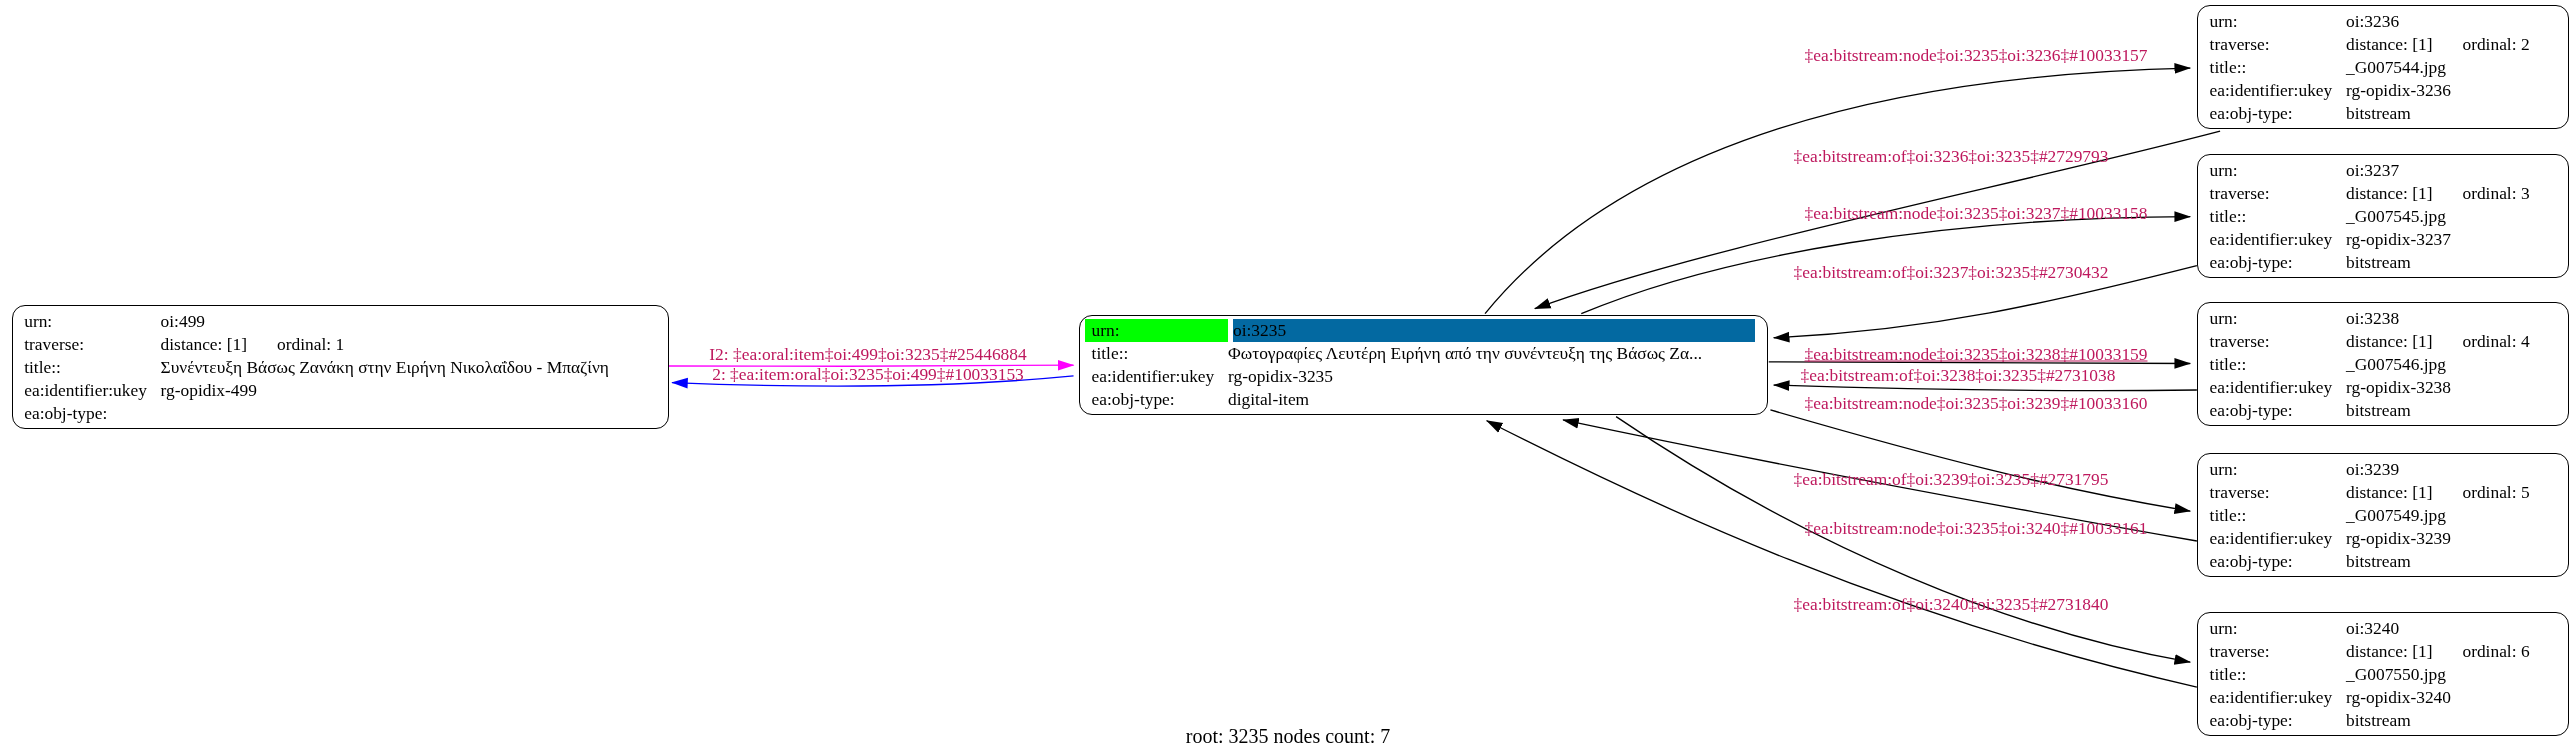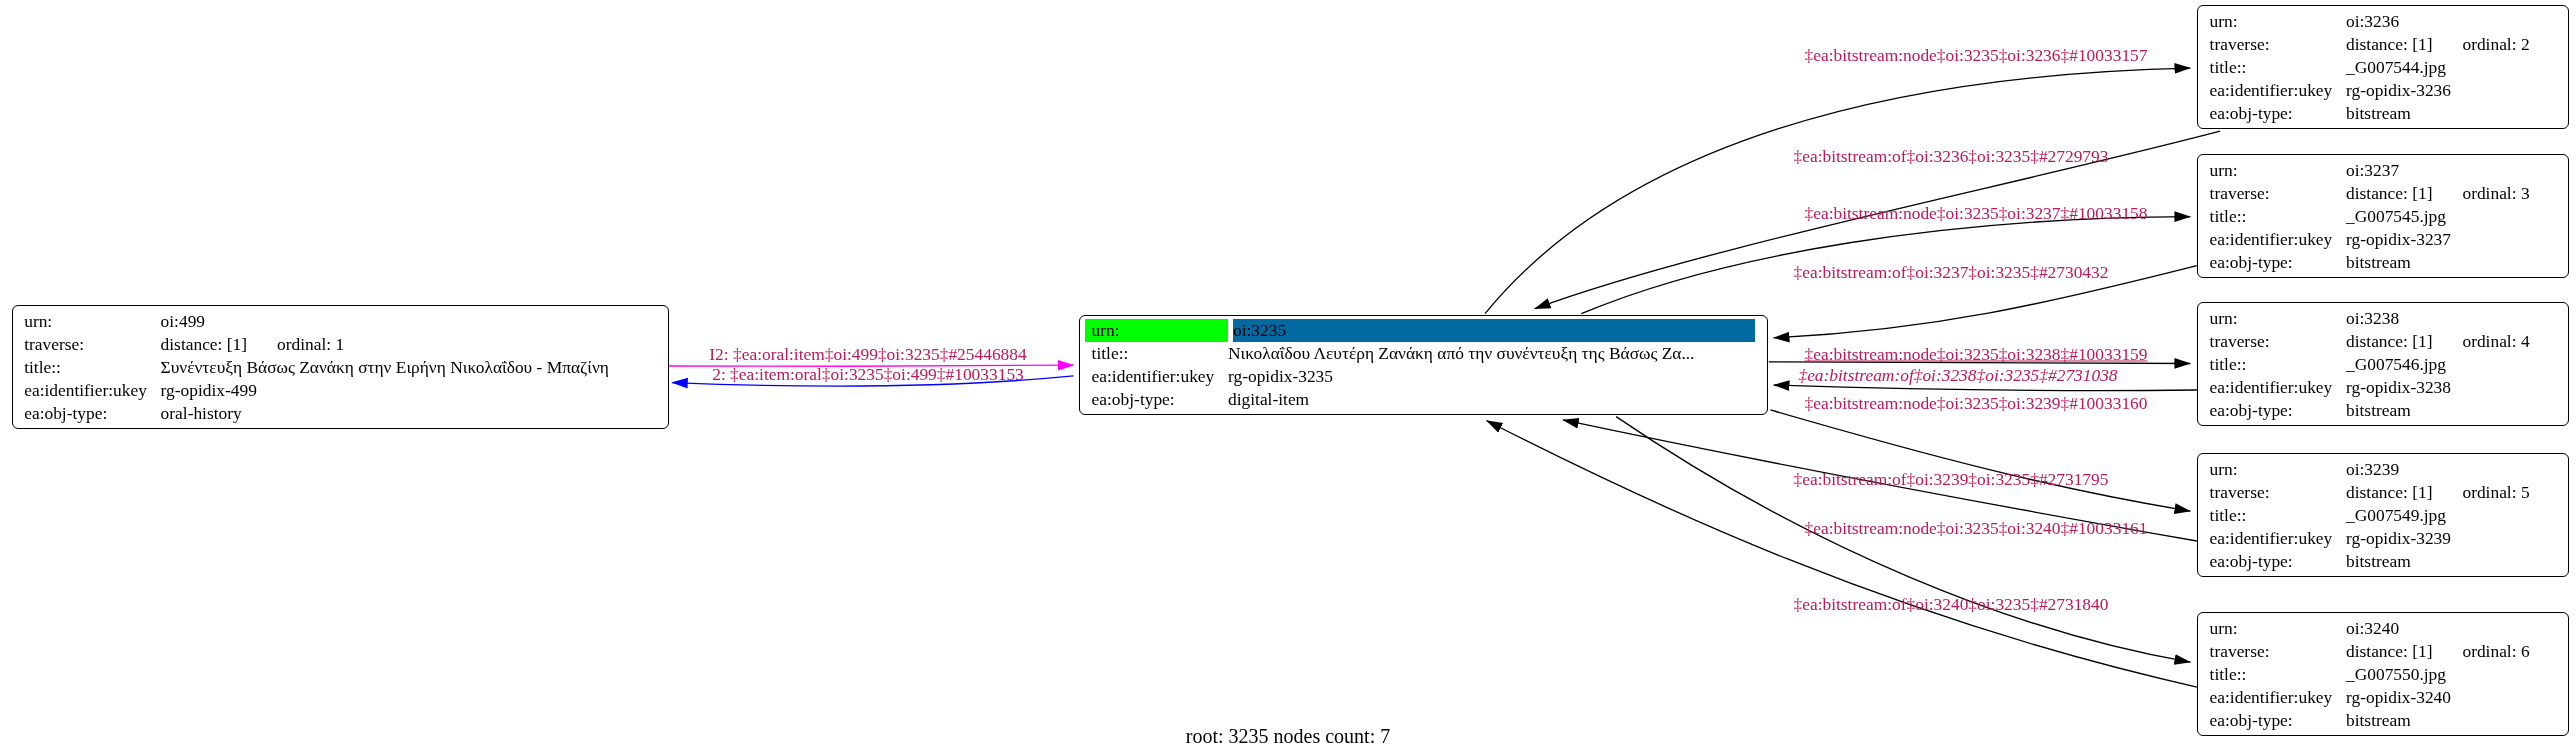--- a/index.html
+++ b/index.html
@@ -15,21 +15,21 @@
   }
   svg.edges {
     position: absolute;
     left: 0; top: 0;
     width: 2576px; height: 756px;
   }
   .node {
     position: absolute;
     background: #ffffff;
     border: 1.3px solid #000000;
-    border-radius: 6px;
+    border-radius: 13px;
     display: flex;
     flex-direction: column;
     justify-content: center;
     padding: 3.3px 5px;
     font-size: 17.4px;
     line-height: 23px;
   }
   .node-row {
     display: flex;
     align-items: center;
@@ -113,31 +113,30 @@
         <div class="node-row">
           <span class="cell-label">title::</span>
           <span class="cell-value">Συνέντευξη Βάσως Ζανάκη στην Ειρήνη Νικολαΐδου - Μπαζίνη</span>
         </div>
         <div class="node-row">
           <span class="cell-label">ea:identifier:ukey</span>
           <span class="cell-value">rg-opidix-499</span>
         </div>
         <div class="node-row">
           <span class="cell-label">ea:obj-type:</span>
-          <span class="cell-value">oral-history</span>
         </div>
       </div>
       <div class="node" style="left: 1079px; top: 315px; width: 689px; height: 100px;">
         <div class="node-row hl">
           <span class="cell-label">urn:</span>
           <span class="cell-value">oi:3235</span>
         </div>
         <div class="node-row">
           <span class="cell-label">title::</span>
-          <span class="cell-value">Νικολαΐδου Λευτέρη Ζανάκη από την συνέντευξη της Βάσως Ζα...</span>
+          <span class="cell-value">Φωτογραφίες Λευτέρη Ειρήνη από την συνέντευξη της Βάσως Ζα...</span>
         </div>
         <div class="node-row">
           <span class="cell-label">ea:identifier:ukey</span>
           <span class="cell-value">rg-opidix-3235</span>
         </div>
         <div class="node-row">
           <span class="cell-label">ea:obj-type:</span>
           <span class="cell-value">digital-item</span>
         </div>
       </div>
@@ -258,21 +257,21 @@
       </div>
     </div>
   <div id="labels-layer">
       <div class="edge-label" style="left: 868px; top: 354px;">I2: ‡ea:oral:item‡oi:499‡oi:3235‡#25446884</div>
       <div class="edge-label" style="left: 868px; top: 374px;">2: ‡ea:item:oral‡oi:3235‡oi:499‡#10033153</div>
       <div class="edge-label" style="left: 1976px; top: 55px;">‡ea:bitstream:node‡oi:3235‡oi:3236‡#10033157</div>
       <div class="edge-label" style="left: 1951px; top: 156px;">‡ea:bitstream:of‡oi:3236‡oi:3235‡#2729793</div>
       <div class="edge-label" style="left: 1976px; top: 213px;">‡ea:bitstream:node‡oi:3235‡oi:3237‡#10033158</div>
       <div class="edge-label" style="left: 1951px; top: 272px;">‡ea:bitstream:of‡oi:3237‡oi:3235‡#2730432</div>
       <div class="edge-label" style="left: 1976px; top: 354px; text-decoration: underline;">‡ea:bitstream:node‡oi:3235‡oi:3238‡#10033159</div>
-      <div class="edge-label" style="left: 1958px; top: 375px; font-style: italic;">‡ea:bitstream:of‡oi:3238‡oi:3235‡#2731038</div>
+      <div class="edge-label" style="left: 1958px; top: 375px;">‡ea:bitstream:of‡oi:3238‡oi:3235‡#2731038</div>
       <div class="edge-label" style="left: 1976px; top: 403px;">‡ea:bitstream:node‡oi:3235‡oi:3239‡#10033160</div>
       <div class="edge-label" style="left: 1951px; top: 479px;">‡ea:bitstream:of‡oi:3239‡oi:3235‡#2731795</div>
       <div class="edge-label" style="left: 1976px; top: 528px;">‡ea:bitstream:node‡oi:3235‡oi:3240‡#10033161</div>
       <div class="edge-label" style="left: 1951px; top: 604px;">‡ea:bitstream:of‡oi:3240‡oi:3235‡#2731840</div>
     </div>
 
   <div class="caption">root: 3235 nodes count: 7</div>
 
 </div>
 

